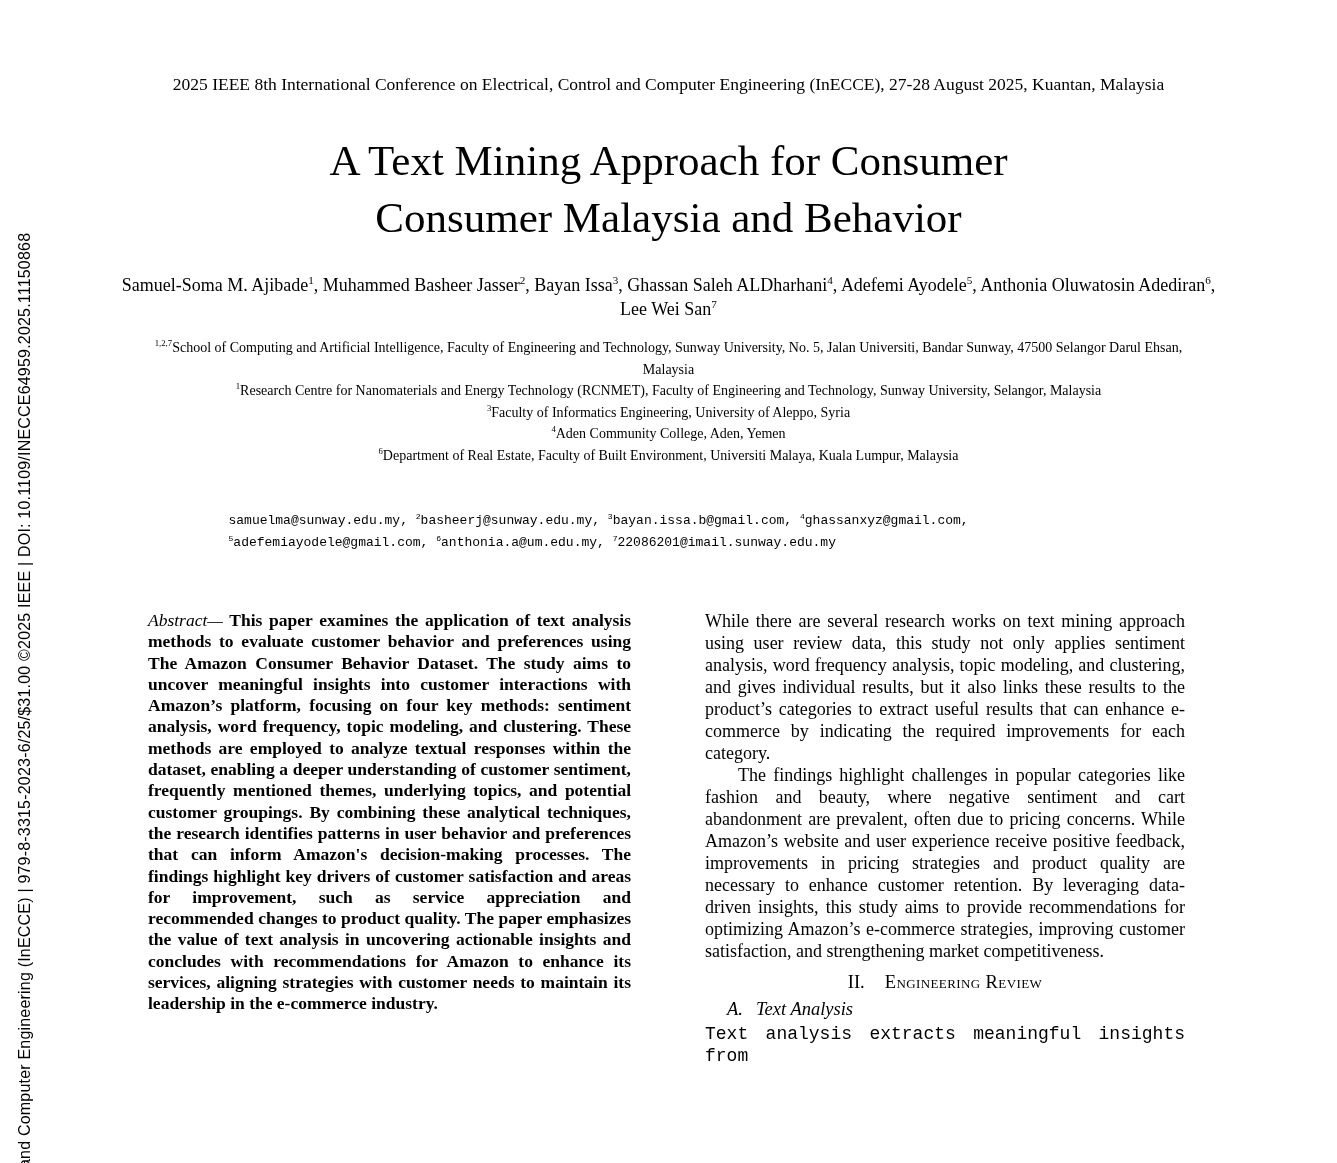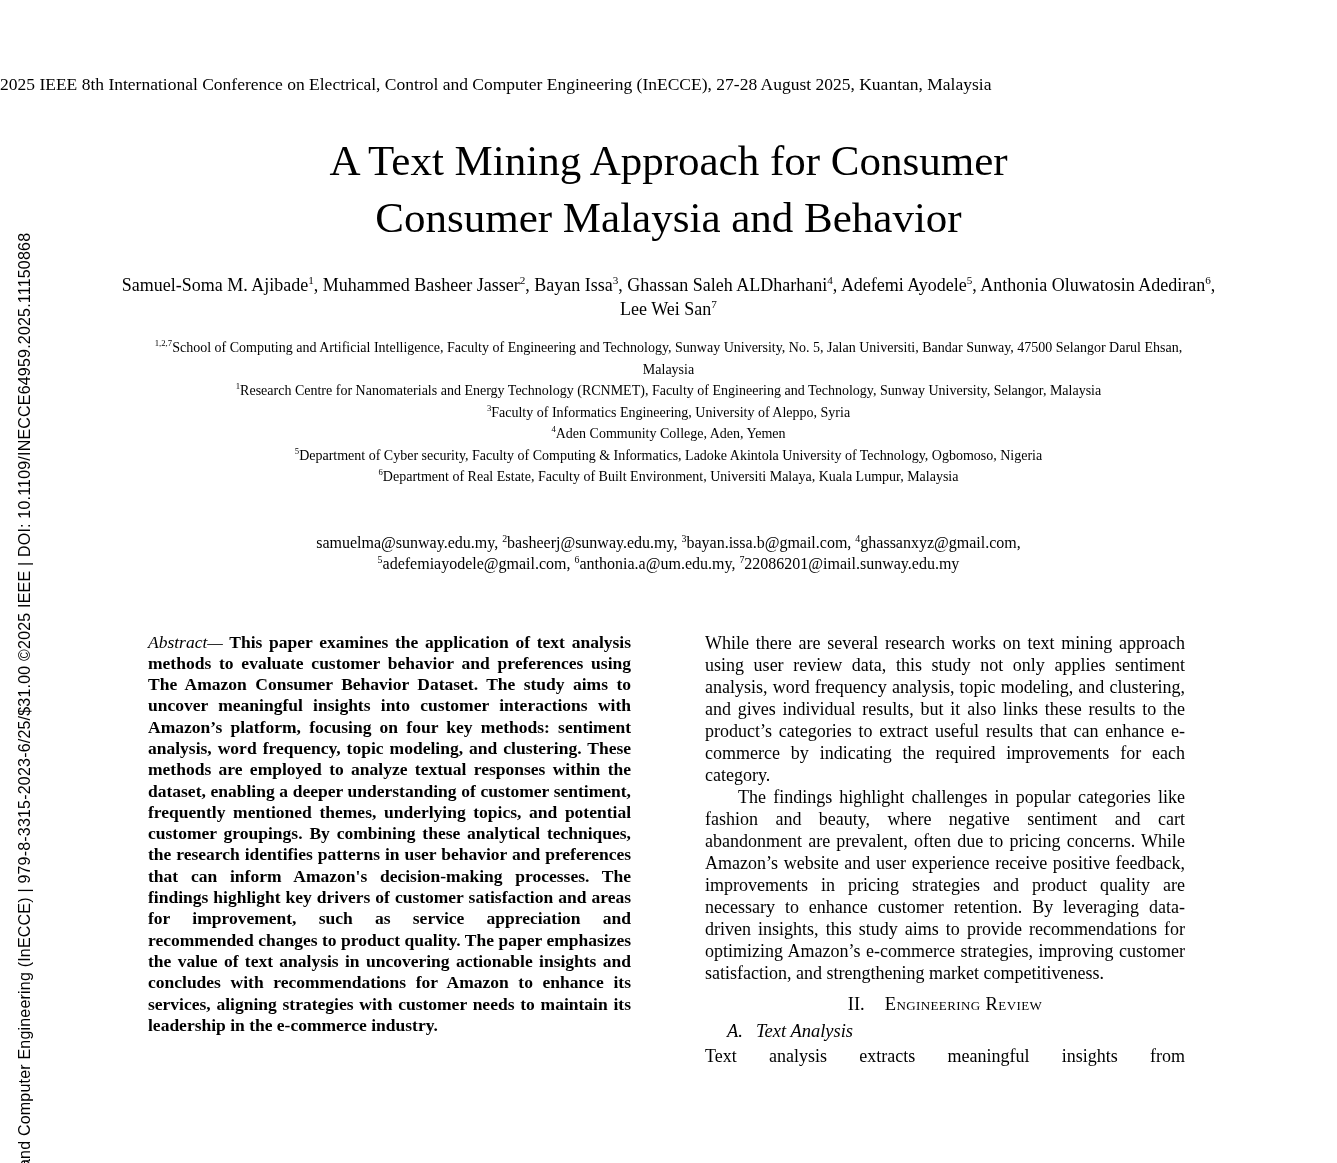--- a/index.html
+++ b/index.html
@@ -19,20 +19,21 @@
     top: 1168px;
     transform: rotate(-90deg);
     transform-origin: 0 0;
     white-space: nowrap;
     font-family: "Liberation Sans", sans-serif;
     font-size: 16px;
     letter-spacing: 0.2px;
   }
   .conf-header {
     padding-top: 74px;
+    text-align: center;
     font-size: 17.5px;
   }
   .paper-title {
     margin-top: 37px;
     text-align: center;
     font-size: 43px;
     font-weight: normal;
     line-height: 57px;
   }
   .authors {
@@ -48,23 +49,24 @@
     padding: 0 150px;
     text-align: center;
     font-size: 14px;
     line-height: 21.5px;
   }
   .emails {
     margin-top: 44px;
     max-width: 880px;
     margin-left: auto;
     margin-right: auto;
-    text-align: center;
-    font-size: 16px;
+    text-align: left;
+    font-size: 13px;
     line-height: 21.5px;
+    font-family: Liberation Mono, monospace;
   }
   .columns {
     display: flex;
     gap: 74px;
     padding-left: 148px;
     padding-right: 152px;
     margin-top: 57px;
     align-items: flex-start;
   }
   .col-left { width: 483px; }
@@ -97,20 +99,21 @@
     padding-left: 22px;
     font-style: italic;
     font-size: 18.5px;
     line-height: 22px;
   }
   .subsec-letter { margin-right: 13px; }
   .partial-line {
     margin-top: 3px;
     text-align: justify;
     text-align-last: justify;
+    font-family: Liberation Mono, monospace;
   }
 </style>
 </head>
 <body>
 
 <div class="sidebar-vertical">and Computer Engineering (InECCE) | 979-8-3315-2023-6/25/$31.00 ©2025 IEEE | DOI: 10.1109/INECCE64959.2025.11150868</div>
 
 <div class="conf-header">2025 IEEE 8th International Conference on Electrical, Control and Computer Engineering (InECCE), 27-28 August 2025, Kuantan, Malaysia</div>
 
 <h1 class="paper-title">
@@ -120,21 +123,20 @@
 
 <div class="authors">
   <span><span>Samuel-Soma M. Ajibade</span><sup>1</sup><span>, </span></span><span><span>Muhammed Basheer Jasser</span><sup>2</sup><span>, </span></span><span><span>Bayan Issa</span><sup>3</sup><span>, </span></span><span><span>Ghassan Saleh ALDharhani</span><sup>4</sup><span>, </span></span><span><span>Adefemi Ayodele</span><sup>5</sup><span>, </span></span><span><span>Anthonia Oluwatosin Adediran</span><sup>6</sup><span>, </span></span><span><span>Lee Wei San</span><sup>7</sup><span></span></span>
 </div>
 
 <div class="affiliations">
   <div><sup>1,2,7</sup><span>School of Computing and Artificial Intelligence, Faculty of Engineering and Technology, Sunway University, No. 5, Jalan Universiti, Bandar Sunway, 47500 Selangor Darul Ehsan, Malaysia</span></div>
   <div><sup>1</sup><span>Research Centre for Nanomaterials and Energy Technology (RCNMET), Faculty of Engineering and Technology, Sunway University, Selangor, Malaysia</span></div>
   <div><sup>3</sup><span>Faculty of Informatics Engineering, University of Aleppo, Syria</span></div>
   <div><sup>4</sup><span>Aden Community College, Aden, Yemen</span></div>
-  <div><sup>5</sup><span>Department of Cyber security, Faculty of Computing &amp; Informatics, Ladoke Akintola University of Technology, Ogbomoso, Nigeria</span></div>
   <div><sup>6</sup><span>Department of Real Estate, Faculty of Built Environment, Universiti Malaya, Kuala Lumpur, Malaysia</span></div>
 </div>
 
 <div class="emails">
   <span><sup></sup><span>samuelma@sunway.edu.my</span><span>, </span></span><span><sup>2</sup><span>basheerj@sunway.edu.my</span><span>, </span></span><span><sup>3</sup><span>bayan.issa.b@gmail.com</span><span>, </span></span><span><sup>4</sup><span>ghassanxyz@gmail.com</span><span>, </span></span><span><sup>5</sup><span>adefemiayodele@gmail.com</span><span>, </span></span><span><sup>6</sup><span>anthonia.a@um.edu.my</span><span>,  </span></span><span><sup>7</sup><span>22086201@imail.sunway.edu.my</span><span></span></span>
 </div>
 
 <div class="columns">
   <div class="col-left">
     <p class="abstract-par"><span class="abstract-lead">Abstract—</span><span> This paper examines the application of text analysis methods to evaluate customer behavior and preferences using The Amazon Consumer Behavior Dataset. The study aims to uncover meaningful insights into customer interactions with Amazon’s platform, focusing on four key methods: sentiment analysis, word frequency, topic modeling, and clustering. These methods are employed to analyze textual responses within the dataset, enabling a deeper understanding of customer sentiment, frequently mentioned themes, underlying topics, and potential customer groupings. By combining these analytical techniques, the research identifies patterns in user behavior and preferences that can inform Amazon's decision-making processes. The findings highlight key drivers of customer satisfaction and areas for improvement, such as service appreciation and recommended changes to product quality. The paper emphasizes the value of text analysis in uncovering actionable insights and concludes with recommendations for Amazon to enhance its services, aligning strategies with customer needs to maintain its leadership in the e-commerce industry.</span></p>

